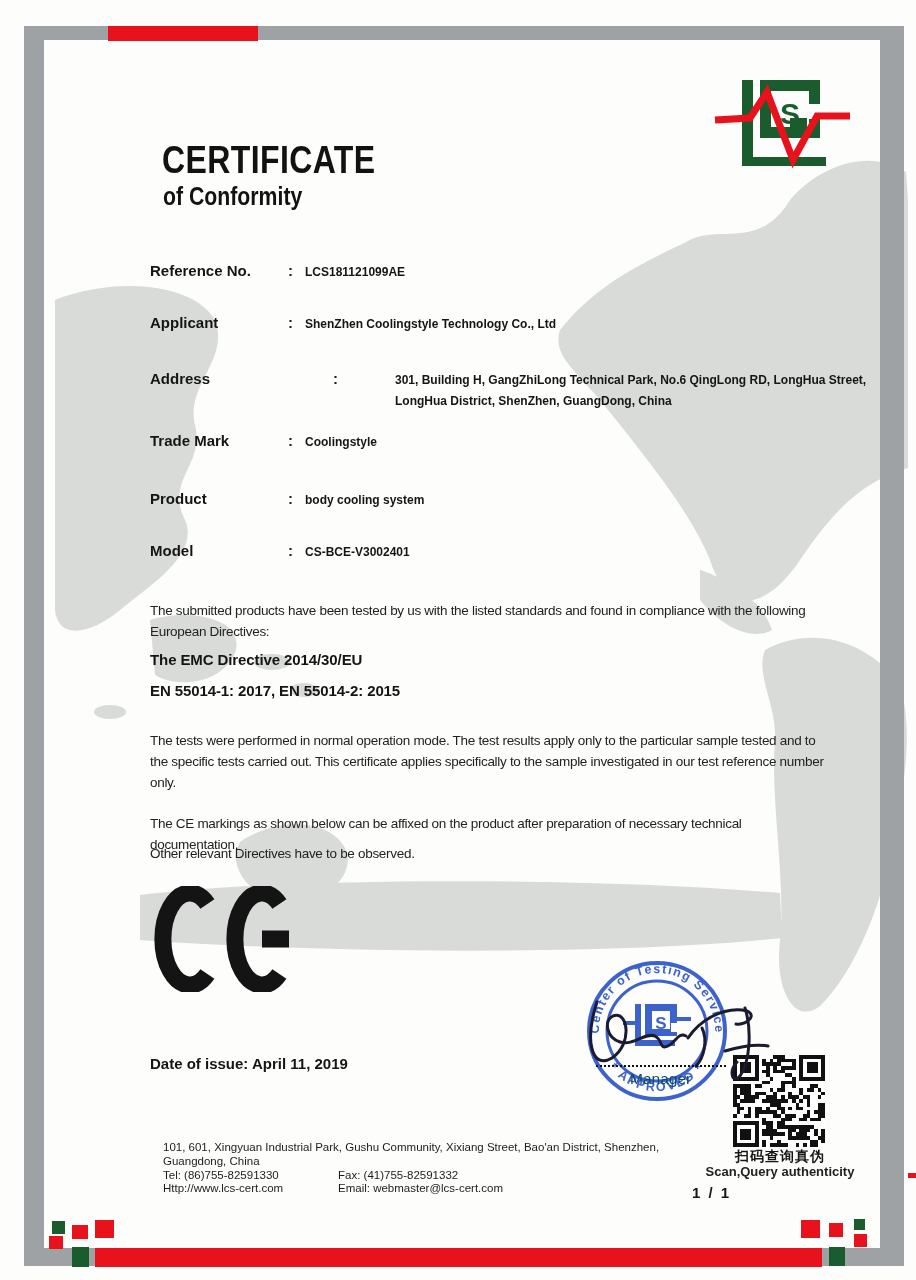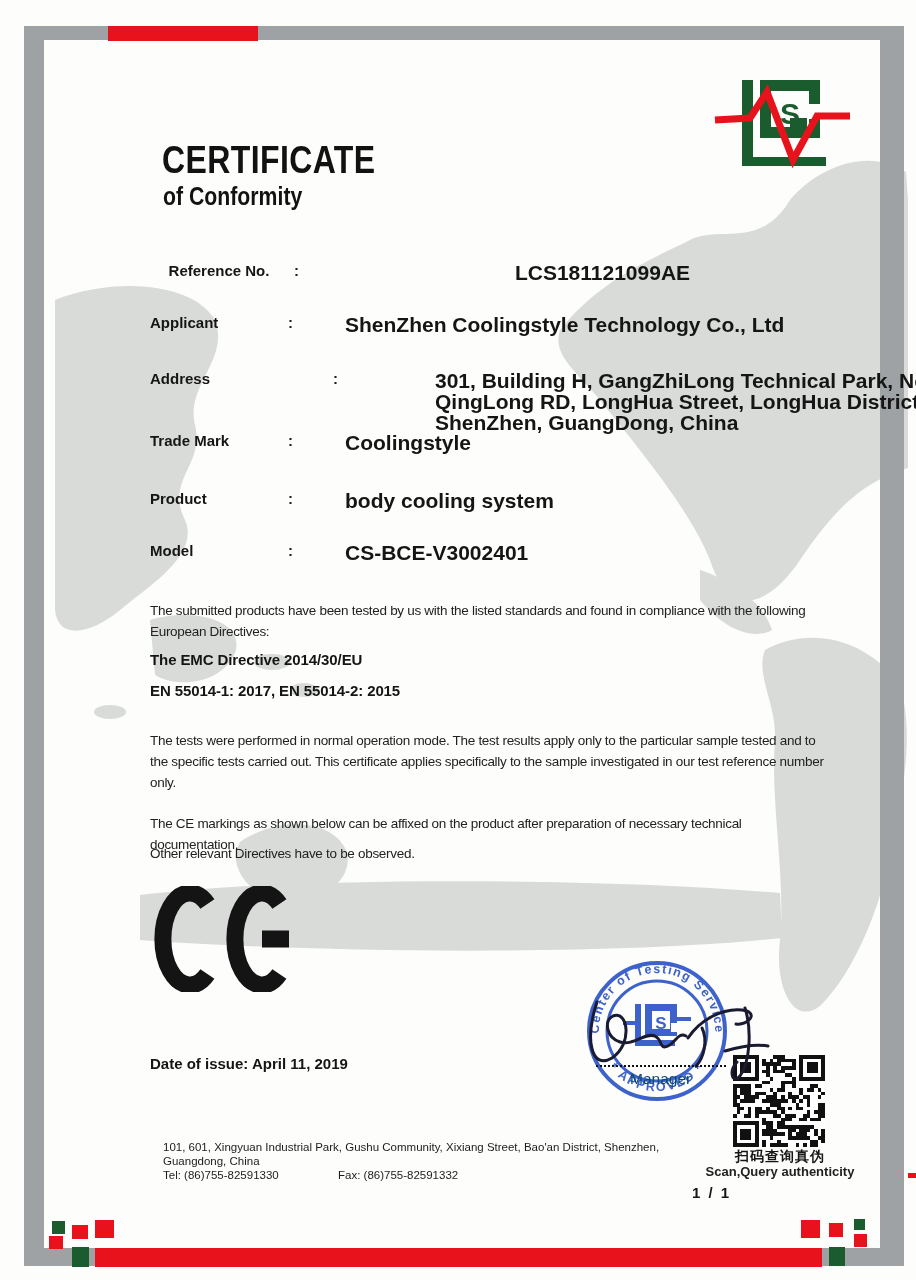--- a/index.html
+++ b/index.html
@@ -16,21 +16,21 @@
   .green{background:#1a5c2e;}
   
   .title{left:162px;top:138px;font-size:39px;font-weight:bold;color:#121212;
          transform:scaleX(.82);transform-origin:left;letter-spacing:.5px;z-index:3;}
   .subtitle{left:163px;top:182px;font-size:25px;font-weight:bold;color:#121212;
          transform:scaleX(.85);transform-origin:left;z-index:3;}
   
   .frow{left:150px;z-index:3;display:flex;}
   .flabel{width:138px;font-size:15px;font-weight:bold;color:#151515;}
   .fcolon{width:17px;font-size:15px;font-weight:bold;}
-  .fvalue{width:515px;font-size:21px;font-weight:bold;color:#151515;line-height:21px;margin-left:40px;}
+  .fvalue{width:515px;font-size:12px;font-weight:bold;color:#151515;line-height:21px;}
   
   .para{left:150px;width:676px;font-size:13.5px;letter-spacing:-.3px;line-height:21px;color:#222;z-index:3;}
   .bold{font-weight:bold;letter-spacing:-.1px;font-size:15px;color:#151515;}
   
   #stamp{left:585px;top:959px;z-index:3;opacity:.92;}
   #signature{left:0;top:0;z-index:4;pointer-events:none;}
   .dotline{left:596px;top:1050px;width:130px;height:15px;border-bottom:2.5px dotted #111;z-index:5;}
   .manager{left:630px;top:1070px;font-size:15.5px;color:#0c4a6e;z-index:5;}
   #qr{left:733px;top:1055px;width:92px;height:92px;display:grid;
       grid-template-columns:repeat(25,1fr);grid-template-rows:repeat(25,1fr);z-index:3;background:#fff;}
@@ -86,21 +86,21 @@
     <rect x="80" y="42" width="17" height="16"></rect>
   </g>
   <rect x="98" y="28" width="14" height="15" fill="#fdfdfb"></rect>
   <text x="80" y="48" font-size="30" font-weight="bold" fill="#1a5c2e" text-anchor="middle" font-family="Liberation Sans, sans-serif">S</text>
   <polyline points="5,44 40,42 57,16 83,84 107,40 140,40" fill="none" stroke="#e8121c" stroke-width="7"></polyline>
 </svg>
 
 <div class="abs title">CERTIFICATE</div>
 <div class="abs subtitle">of Conformity</div>
 
-<div class="abs frow" style="top:262px;text-align:center;">
+<div class="abs frow" style="top:262px;">
   <span class="flabel">Reference No.</span>
   <span class="fcolon">:</span>
   <span class="fvalue">LCS181121099AE</span>
 </div>
 <div class="abs frow" style="top:314px;">
   <span class="flabel">Applicant</span>
   <span class="fcolon">:</span>
   <span class="fvalue">ShenZhen Coolingstyle Technology Co., Ltd</span>
 </div>
 <div class="abs frow" style="top:370px;gap:45px;">
@@ -805,16 +805,20 @@
     <div></div>
   </div>
 <div class="abs qrcapzh">扫码查询真伪</div>
 <div class="abs qrcapen">Scan,Query authenticity</div>
 
 <div class="abs footer">
   <div>101, 601, Xingyuan Industrial Park, Gushu Community, Xixiang Street, Bao'an District, Shenzhen,</div>
   <div>Guangdong, China</div>
   <div class="fline">
     <span class="fcol1">Tel: (86)755-82591330</span>
-    <span>Fax: (86)755-82591332</span>
+    <span>Fax: (41)755-82591332</span>
+  </div>
+  <div class="fline">
+    <span class="fcol1">Http://www.lcs-cert.com</span>
+    <span>Email: webmaster@lcs-cert.com</span>
   </div>
 </div>
 <div class="abs pagenum">1 / 1</div>
 
 </body></html>

